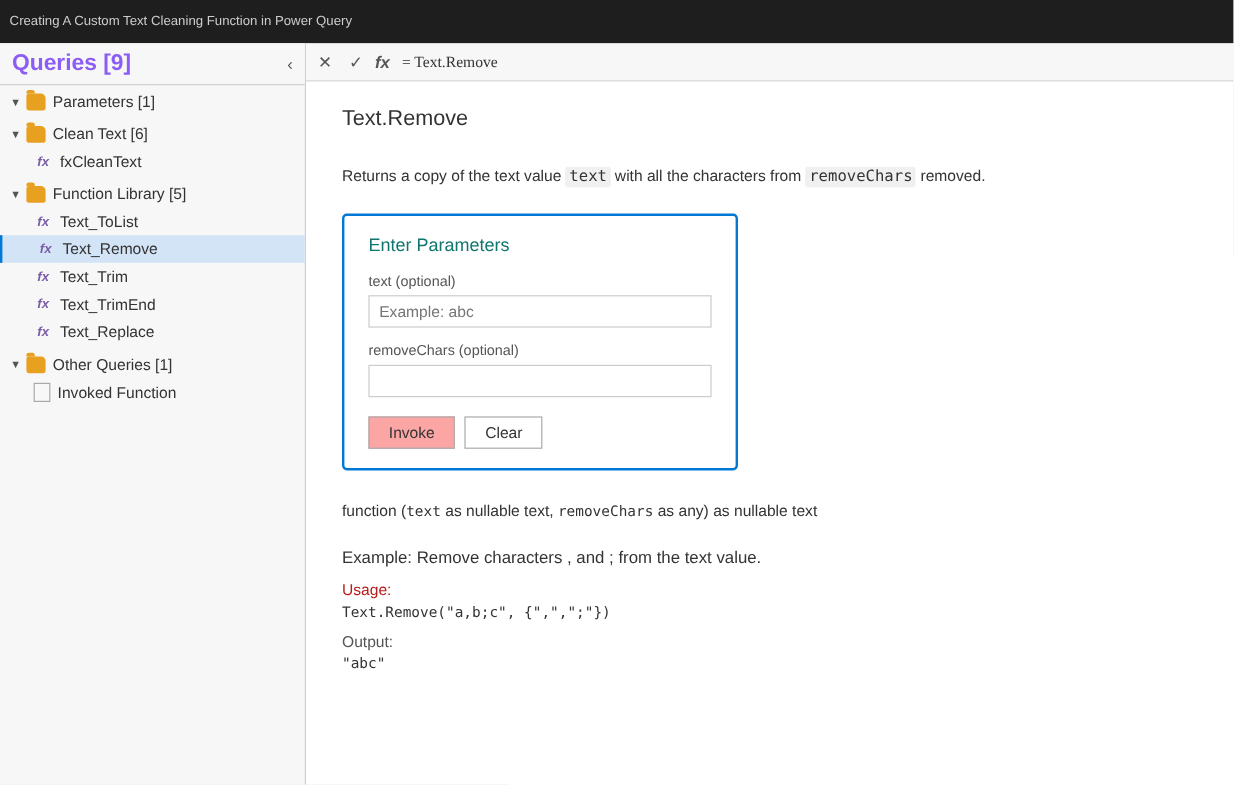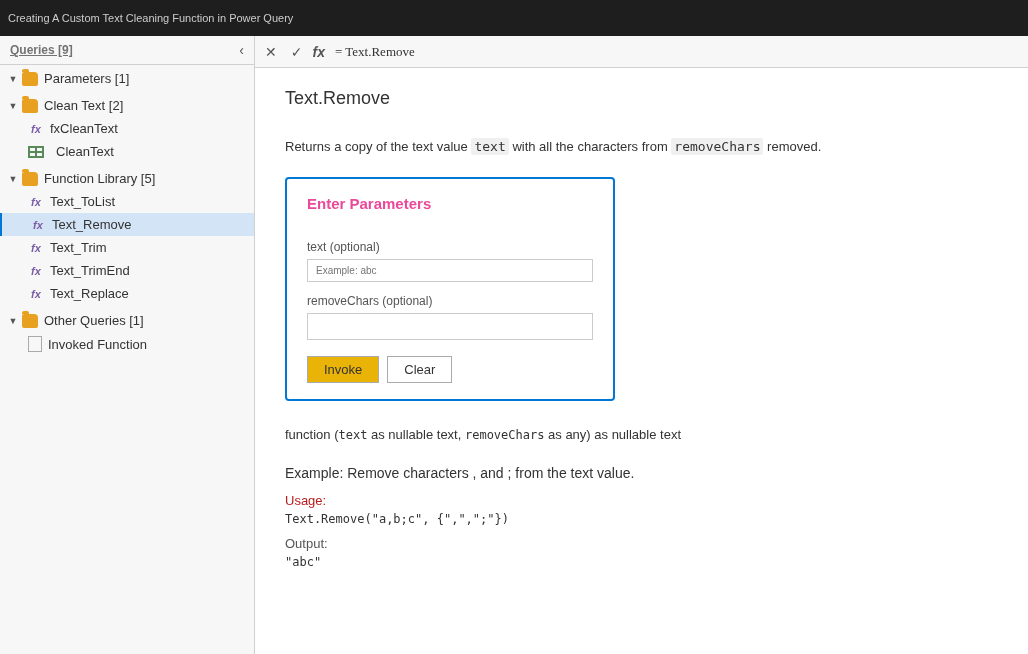--- a/index.html
+++ b/index.html
@@ -34,24 +34,23 @@
     .sidebar-header {
       display: flex;
       align-items: center;
       justify-content: space-between;
       padding: 6px 10px;
       border-bottom: 1px solid #d0d0d0;
       background: #f7f7f7;
     }
 
     .sidebar-title {
-      font-size: 12px;
+      font-size: 19px;
       font-weight: 600;
-      color: #737373;
-      text-decoration: underline;
+      color: #8b5cf6;
     }
 
     .sidebar-collapse-icon {
       color: #555;
       font-size: 14px;
       cursor: pointer;
     }
 
     .sidebar-section {
       padding: 2px 0;
@@ -212,36 +211,36 @@
       border: 2px solid #0078d4;
       border-radius: 4px;
       padding: 16px 20px;
       margin-bottom: 24px;
       background: #fff;
       max-width: 330px;
     }
 
     .parameters-title {
       font-size: 15px;
-      font-weight: 700;
-      color: #ec4899;
-      margin-bottom: 28px;
+      font-weight: 400;
+      color: #0f766e;
+      margin-bottom: 14px;
     }
 
     .param-label {
       font-size: 12px;
       color: #555;
       margin-bottom: 5px;
     }
 
     .param-input {
       width: 100%;
       border: 1px solid #ccc;
       padding: 5px 8px;
-      font-size: 10px;
+      font-size: 13px;
       font-family: 'Segoe UI', Arial, sans-serif;
       color: #999;
       margin-bottom: 12px;
       background: #fff;
       outline: none;
     }
 
     .param-input-blank {
       width: 100%;
       border: 1px solid #ccc;
@@ -252,21 +251,21 @@
       outline: none;
     }
 
     .buttons-row {
       display: flex;
       gap: 8px;
     }
 
     .btn-invoke {
       padding: 5px 16px;
-      background: #eab308;
+      background: #fca5a5;
       border: 1px solid #aaa;
       font-size: 13px;
       cursor: pointer;
       color: #333;
     }
 
     .btn-clear {
       padding: 5px 16px;
       background: #fff;
       border: 1px solid #aaa;
@@ -339,36 +338,25 @@
         <span class="chevron">▼</span>
         <span class="folder-icon"></span>
         <span>Parameters [1]</span>
       </div>
     </div>
 
     <div class="sidebar-section">
       <div class="sidebar-group">
         <span class="chevron">▼</span>
         <span class="folder-icon"></span>
-        <span>Clean Text [2]</span>
+        <span>Clean Text [6]</span>
       </div>
       <div class="sidebar-item">
         <span class="fx-icon">fx</span>
         <span>fxCleanText</span>
-      </div>
-      <div class="sidebar-item">
-        <span style="margin-right:6px; flex-shrink:0;">
-          <div class="table-icon">
-            <div class="table-icon-cell"></div>
-            <div class="table-icon-cell"></div>
-            <div class="table-icon-cell"></div>
-            <div class="table-icon-cell"></div>
-          </div>
-        </span>
-        <span>CleanText</span>
       </div>
     </div>
 
     <div class="sidebar-section">
       <div class="sidebar-group">
         <span class="chevron">▼</span>
         <span class="folder-icon"></span>
         <span>Function Library [5]</span>
       </div>
       <div class="sidebar-item">

